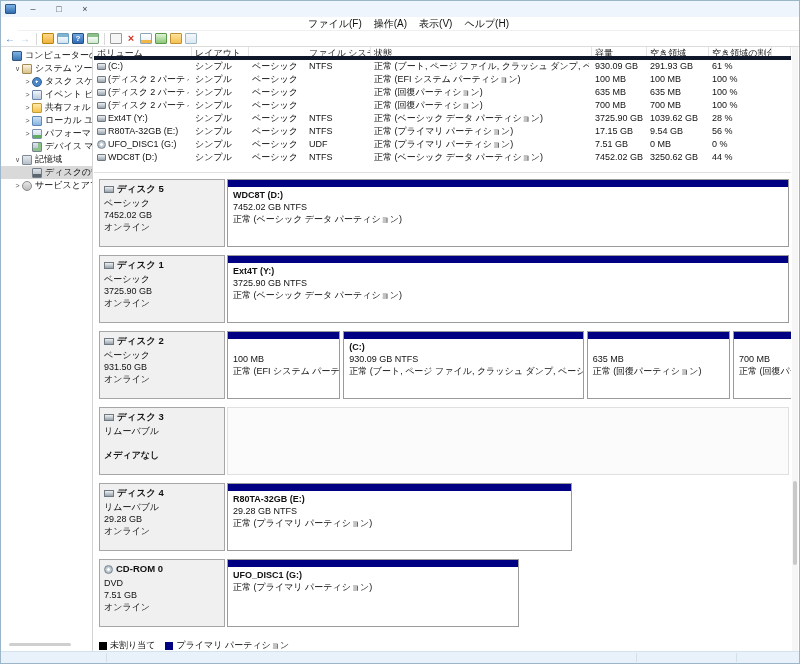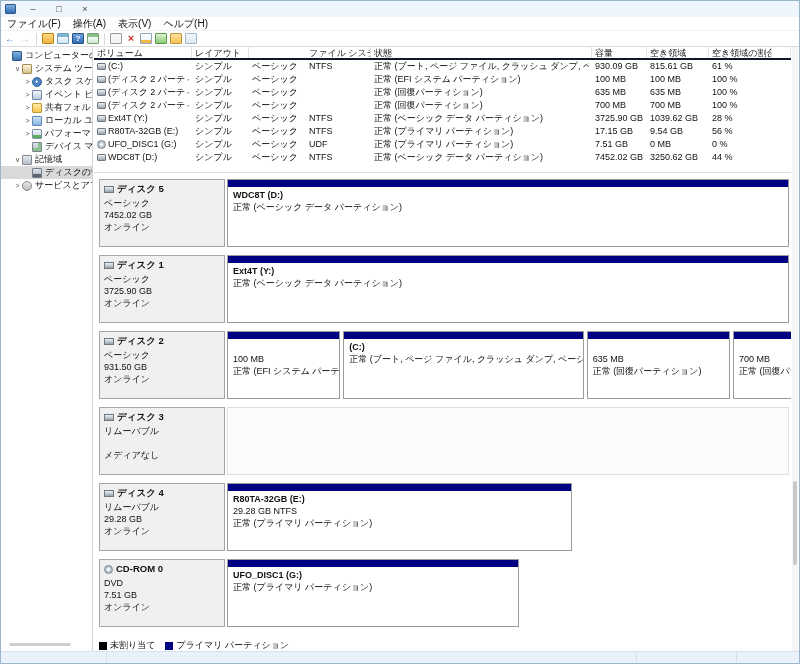--- a/index.html
+++ b/index.html
@@ -11,22 +11,22 @@
   .titlebar { position:absolute; left:0; top:0; right:0; height:16px; background:#eef5fc;
     display:flex; align-items:center; padding-left:4px; font-size:10px; }
   .app-ico { width:11px; height:10px; background:linear-gradient(#7fb2e5,#2f6cb0); border:1px solid #2c5580;
     border-radius:1px; margin-right:4px; flex:none; }
   .title-text { flex:1; color:#222; white-space:nowrap; overflow:hidden; }
   .win-controls { display:flex; height:100%; }
   .win-btn { width:26px; height:100%; display:flex; align-items:center; justify-content:center;
     font-size:9px; color:#444; cursor:default; }
 
   
-  .menubar { position:absolute; left:0; top:16px; right:0; height:14px; background:#fff;
-    display:flex; align-items:center; font-size:10px; border-bottom:1px solid #f0f0f0; }
+  .menubar { position:absolute; left:17px; top:16px; right:0; height:14px; background:#fff;
+    display:flex; align-items:center; font-size:10px; border-bottom:1px solid #f0f0f0;justify-content:center; }
   .menu-item { padding:0 6px; white-space:nowrap; }
 
   
   .toolbar { position:absolute; left:0; top:30px; right:0; height:16px; background:#fff;
     border-bottom:1px solid #dcdcdc; display:flex; align-items:center; padding-left:3px; gap:3px; }
   .tbico { width:12px; height:11px; display:flex; align-items:center; justify-content:center;
     font-size:10px; line-height:11px; border-radius:1px; flex:none; }
   .tb-sep { width:1px; height:12px; background:#d9d9d9; margin:0 2px; flex:none; }
   .tb-back-icon   { color:#2f76c9; font-weight:bold; }
   .tb-forward-icon{ color:#a9c9e9; font-weight:bold; }
@@ -62,21 +62,21 @@
   .ico-storage { background:linear-gradient(#e6eaee,#b6bec7); border:1px solid #7d8894; }
   .ico-disk-management { background:linear-gradient(#dfe3e8,#a9b2bc); border:1px solid #737e8a; box-shadow:inset 0 -3px 0 #5c666f; }
   .ico-services { background:linear-gradient(#e8e8e8,#bdbdbd); border:1px solid #8a8a8a; border-radius:50%; }
   .tree-hscroll { position:absolute; left:8px; bottom:5px; width:62px; height:3px; background:#cfcfcf; border-radius:2px; }
 
   
   .main { position:absolute; left:93px; top:0; right:8px; bottom:0; overflow:hidden; }
 
   
   .vol-table { height:126px; border-bottom:1px solid #e0e0e0; font-size:9px; overflow:hidden; }
-  .vt-header { display:flex; height:13px; border-bottom:2px solid #0f172a; }
+  .vt-header { display:flex; height:13px; border-bottom:4px solid #0f172a; }
   .vt-hcell { border-right:1px solid #e3e3e3; padding:0 3px; line-height:12px; white-space:nowrap; overflow:hidden; color:#222; flex:none; }
   .vt-row { display:flex; height:13px; }
   .vt-cell { padding:0 3px; line-height:13px; white-space:nowrap; overflow:hidden; flex:none; display:flex; align-items:center; gap:2px; }
   .vico-drive { width:9px; height:7px; background:linear-gradient(#eef1f3,#9aa4ad); border:1px solid #6e7880; border-radius:1px; flex:none; }
   .vico-disc { width:9px; height:9px; border-radius:50%; background:radial-gradient(circle,#fff 20%,#cfd8df 30%,#aab6bf 75%); border:1px solid #7d8994; flex:none; }
 
   
   .graph { padding:6px 0 0 5px; }
   .disk-block { display:flex; gap:2px; width:690px; height:68px; margin-bottom:8px; }
   .disk-label { width:126px; flex:none; background:#f0f0f0; border:1px solid #a6a6a6; padding:3px 4px; font-size:9px; line-height:12px; }
@@ -227,21 +227,21 @@
             <span class="vt-cell" style="width: 65px;">
               <span style="overflow: hidden; white-space: nowrap;">NTFS</span>
             </span>
             <span class="vt-cell" style="width: 221px;">
               <span style="overflow: hidden; white-space: nowrap;">正常 (ブート, ページ ファイル, クラッシュ ダンプ, ベーシック データ パーティション)</span>
             </span>
             <span class="vt-cell" style="width: 55px;">
               <span style="overflow: hidden; white-space: nowrap;">930.09 GB</span>
             </span>
             <span class="vt-cell" style="width: 62px;">
-              <span style="overflow: hidden; white-space: nowrap;">815.61 GB</span>
+              <span style="overflow: hidden; white-space: nowrap;">291.93 GB</span>
             </span>
             <span class="vt-cell" style="width: 63px;">
               <span style="overflow: hidden; white-space: nowrap;">61 %</span>
             </span>
           </div>
           <div class="vt-row">
             <span class="vt-cell" style="width: 98px;">
               <span class="vico-drive"></span>
               <span style="overflow: hidden; white-space: nowrap;">(ディスク 2 パーティション 1)</span>
             </span>
@@ -439,40 +439,42 @@
               </div>
               <div style="min-height: 12px;">ベーシック</div>
               <div style="min-height: 12px;">7452.02 GB</div>
               <div style="min-height: 12px;">オンライン</div>
             </div>
             <div class="disk-parts">
               <div class="part" style="width: 100%;">
                 <div class="part-bar" style="background: rgb(0, 0, 130);"></div>
                 <div class="part-body">
                   <div class="pname">WDC8T (D:)</div>
+                  <div>7452.02 GB NTFS</div>
                   <div>正常 (ベーシック データ パーティション)</div>
                 </div>
               </div>
             </div>
           </div>
           <div class="disk-block">
             <div class="disk-label">
               <div class="dname">
                 <span class="dico-drive"></span>
                 <span>ディスク 1</span>
               </div>
               <div style="min-height: 12px;">ベーシック</div>
               <div style="min-height: 12px;">3725.90 GB</div>
               <div style="min-height: 12px;">オンライン</div>
             </div>
             <div class="disk-parts">
               <div class="part" style="width: 100%;">
                 <div class="part-bar" style="background: rgb(0, 0, 130);"></div>
                 <div class="part-body">
                   <div class="pname">Ext4T (Y:)</div>
+                  <div>3725.90 GB NTFS</div>
                   <div>正常 (ベーシック データ パーティション)</div>
                 </div>
               </div>
             </div>
           </div>
           <div class="disk-block">
             <div class="disk-label">
               <div class="dname">
                 <span class="dico-drive"></span>
                 <span>ディスク 2</span>
@@ -487,20 +489,21 @@
                 <div class="part-body">
                   <div class="pname"></div>
                   <div>100 MB</div>
                   <div>正常 (EFI システム パーティション)</div>
                 </div>
               </div>
               <div class="part" style="width: 31%;">
                 <div class="part-bar" style="background: rgb(0, 0, 130);"></div>
                 <div class="part-body">
                   <div class="pname">(C:)</div>
+                  <div>930.09 GB NTFS</div>
                   <div>正常 (ブート, ページ ファイル, クラッシュ ダンプ, ベーシック データ パーティション)</div>
                 </div>
               </div>
               <div class="part" style="width: 18.5%;">
                 <div class="part-bar" style="background: rgb(0, 0, 130);"></div>
                 <div class="part-body">
                   <div class="pname"></div>
                   <div>635 MB</div>
                   <div>正常 (回復パーティション)</div>
                 </div>
@@ -516,21 +519,21 @@
             </div>
           </div>
           <div class="disk-block">
             <div class="disk-label">
               <div class="dname">
                 <span class="dico-drive"></span>
                 <span>ディスク 3</span>
               </div>
               <div style="min-height: 12px;">リムーバブル</div>
               <div style="min-height: 12px;"></div>
-              <div style="min-height: 12px;">メディアなし</div>
+              <div style="min-height: 12px; font-weight: bold;">メディアなし</div>
             </div>
             <div class="disk-parts">
               <div class="nomedia-area"></div>
             </div>
           </div>
           <div class="disk-block">
             <div class="disk-label">
               <div class="dname">
                 <span class="dico-drive"></span>
                 <span>ディスク 4</span>

